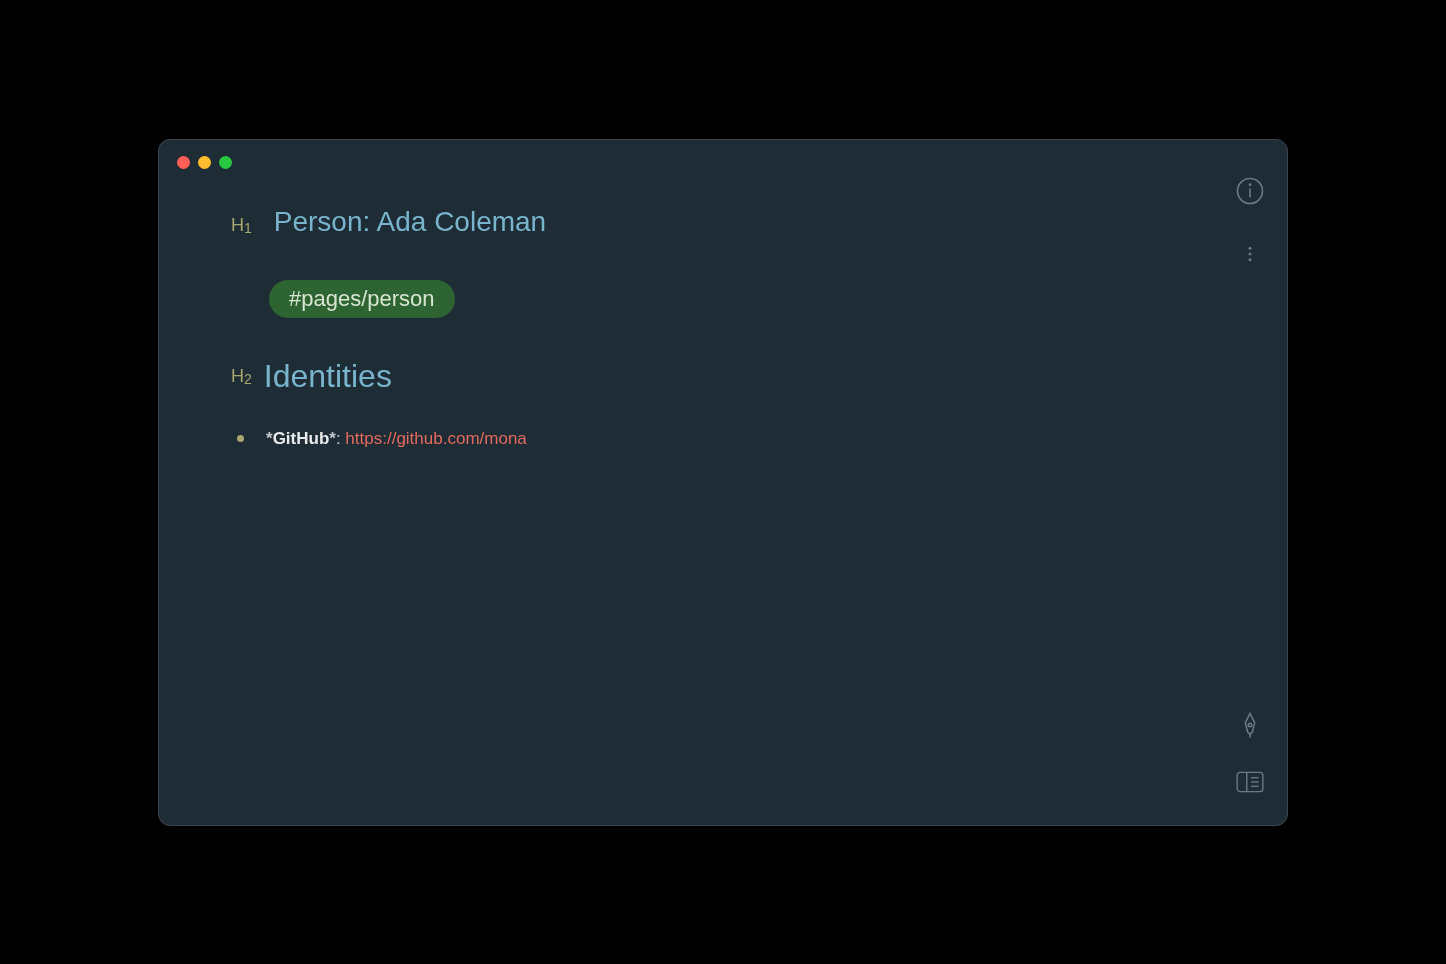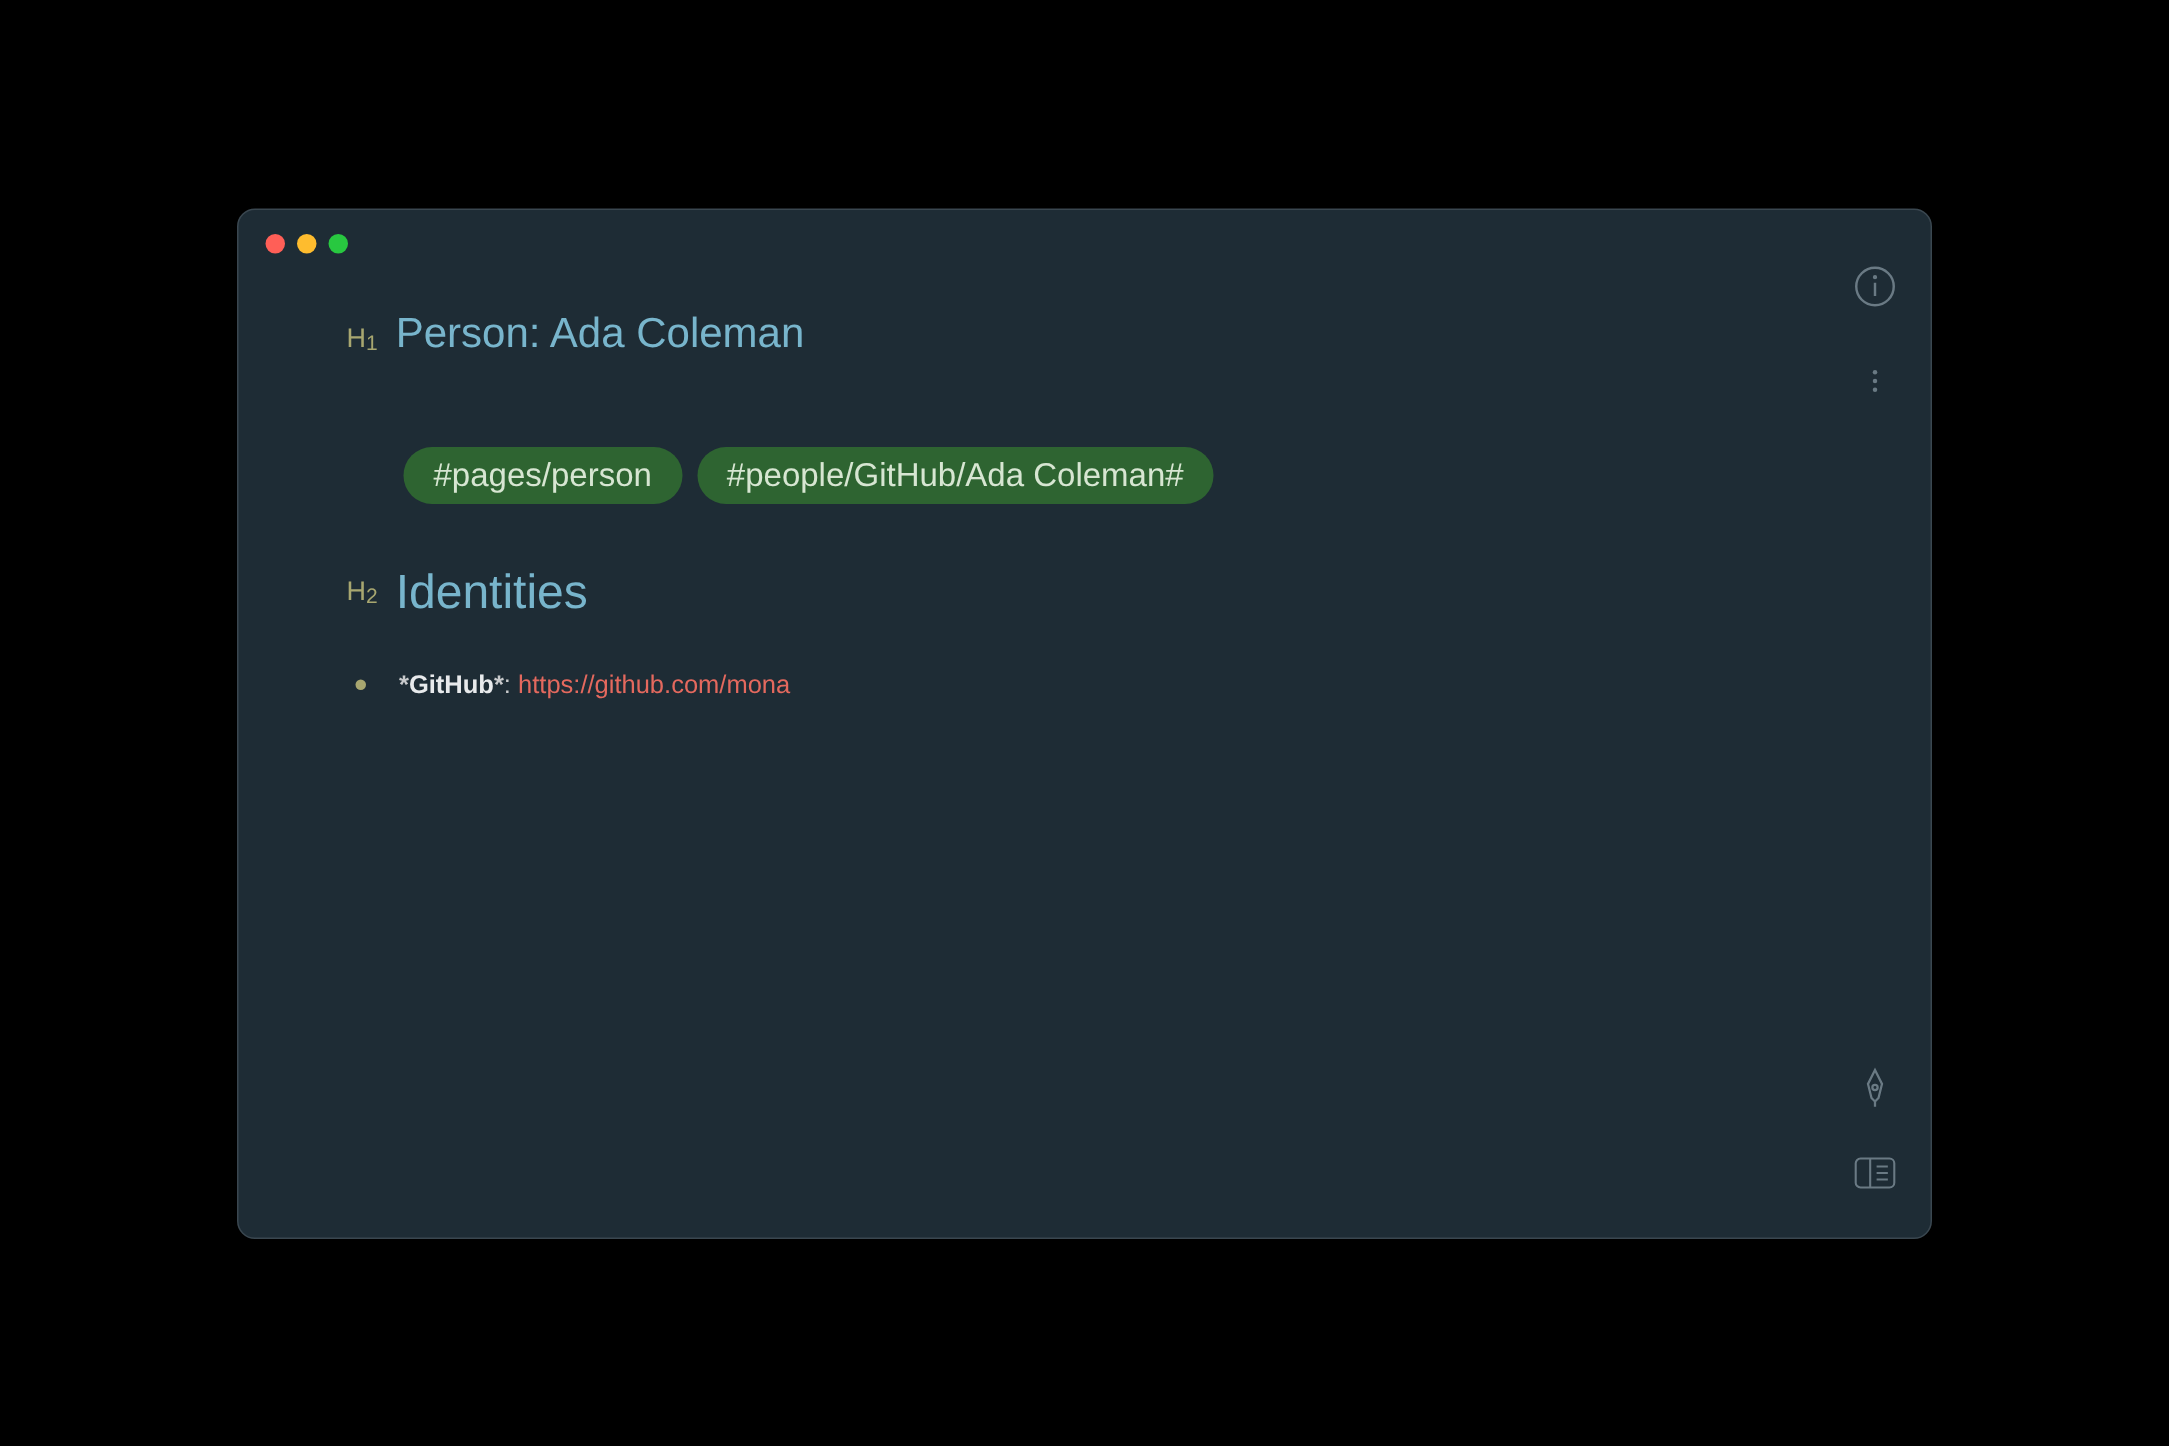--- a/index.html
+++ b/index.html
@@ -47,22 +47,22 @@
     .traffic-light.yellow { background: #febc2e; }
     .traffic-light.green { background: #28c840; }
     
     .content {
       padding: 66px 72px 40px 72px;
     }
     
     .heading-line {
       display: flex;
       align-items: baseline;
-      gap: 12px;
-      margin-bottom: 60px;
+      gap: 22px;
+      margin-bottom: 42px;
     }
     
     .heading-marker {
       color: #a8a770;
       font-size: 18px;
       font-weight: 400;
     }
     
     .heading-marker sub {
       font-size: 14px;
@@ -195,21 +195,20 @@
 
   <div class="content">
 
     <div class="heading-line">
       <span class="heading-marker"><span>H</span><sub>1</sub></span>
       <span class="h1-text">Person: Ada Coleman</span>
     </div>
 
     <div class="tags-row">
       <span class="tag">#pages/person</span>
-      <span class="tag">#people/GitHub/Ada Coleman#</span>
     </div>
 
     <div class="h2-line">
       <span class="heading-marker"><span>H</span><sub>2</sub></span>
       <span class="h2-text">Identities</span>
     </div>
 
     <div class="bullet-line">
       <span class="bullet"></span>
       <span class="bullet-content">

